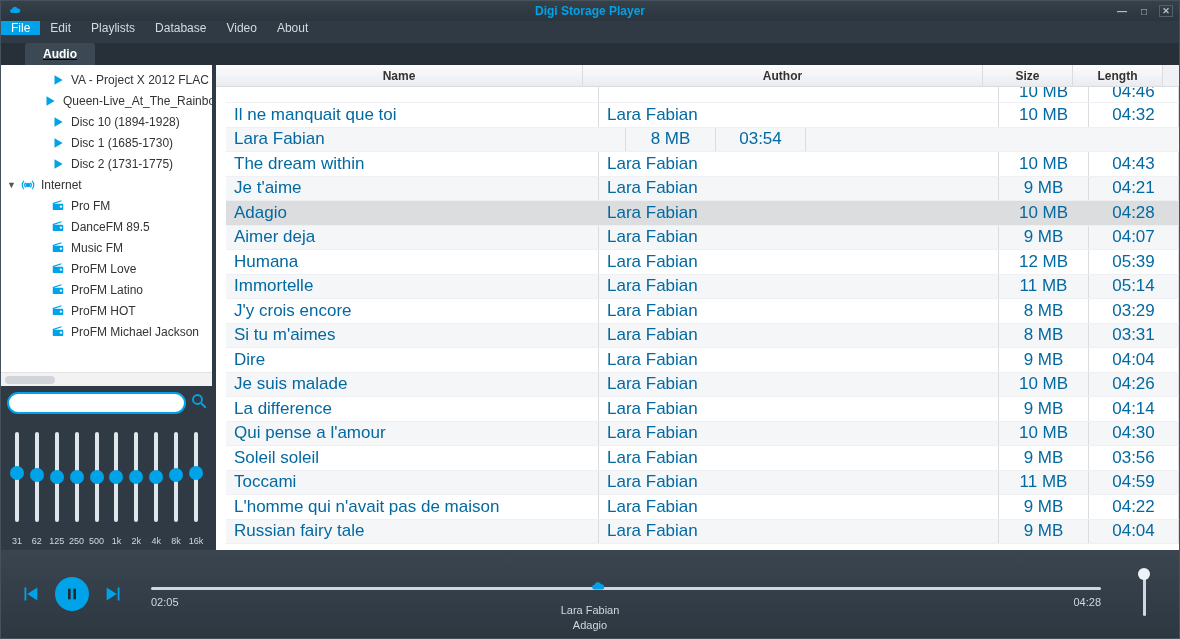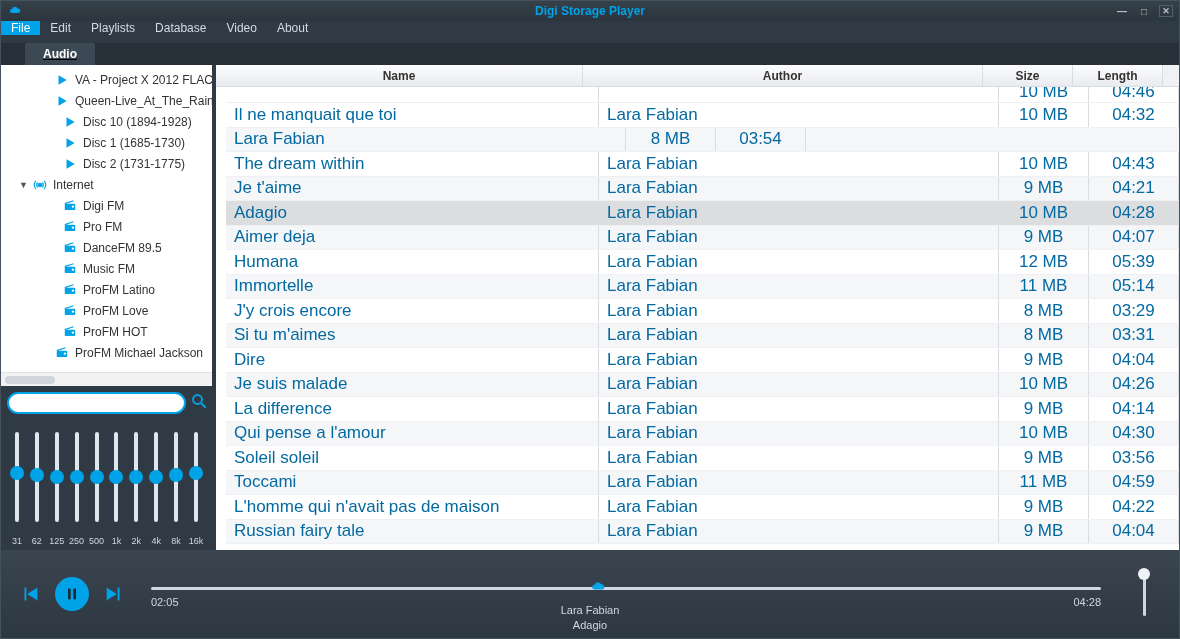--- a/index.html
+++ b/index.html
@@ -30,21 +30,21 @@
   .menubar .mitem{padding:0 10px;display:flex;align-items:center;cursor:pointer;}
   .menubar .mitem.active{background:var(--accent);color:#fff;}
 
   
   .tabstrip{height:22px;background:var(--bg-darker);display:flex;font-size:12px;text-decoration:underline;}
   .tabstrip .tab{padding:0 18px;display:flex;align-items:center;color:#fff;font-weight:600;background:#3c4853;margin-left:24px;border-radius:2px 2px 0 0;}
 
   
   .main{flex:1;display:flex;min-height:0;}
   .sidebar{width:215px;display:flex;flex-direction:column;border-right:4px solid var(--bg-dark);}
-  .tree{flex:1;overflow-y:auto;font-size:12px;color:#333;padding:4px 12px;}
+  .tree{flex:1;overflow-y:auto;font-size:12px;color:#333;padding:4px 0;}
   .tree-row{display:flex;align-items:center;height:21px;padding-left:6px;cursor:pointer;gap:6px;white-space:nowrap;}
   .tree-row.level1{padding-left:36px;}
   .tree-row .exp{width:8px;text-align:center;color:#555;font-size:9px;}
   .ico{width:14px;height:14px;flex-shrink:0;display:flex;align-items:center;justify-content:center;}
   .ico svg{width:14px;height:14px;}
   .tree-hscroll{height:14px;background:#f2f2f2;border-top:1px solid #e2e2e2;display:flex;align-items:center;padding:0 4px;}
   .tree-hscroll .thumb{height:8px;width:50px;background:#d1d5da;border-radius:4px;}
 
   
   .sb-search{height:34px;background:var(--bg-dark);display:flex;align-items:center;padding:0 6px;gap:4px;}
@@ -184,31 +184,20 @@
         </div>
         <div class="tree-row level1">
           <span class="exp"></span>
           <span class="ico">
             <svg viewBox="0 0 24 24" fill="#00a2e8">
               <rect x="3" y="8" width="18" height="11" rx="2"></rect>
               <line x1="3" y1="8" x2="18" y2="3" stroke="#00a2e8" stroke-width="2"></line>
               <circle cx="17" cy="13" r="2" fill="#fff"></circle>
             </svg>
           </span>
-          <span>Digi FM</span>
-        </div>
-        <div class="tree-row level1">
-          <span class="exp"></span>
-          <span class="ico">
-            <svg viewBox="0 0 24 24" fill="#00a2e8">
-              <rect x="3" y="8" width="18" height="11" rx="2"></rect>
-              <line x1="3" y1="8" x2="18" y2="3" stroke="#00a2e8" stroke-width="2"></line>
-              <circle cx="17" cy="13" r="2" fill="#fff"></circle>
-            </svg>
-          </span>
           <span>Pro FM</span>
         </div>
         <div class="tree-row level1">
           <span class="exp"></span>
           <span class="ico">
             <svg viewBox="0 0 24 24" fill="#00a2e8">
               <rect x="3" y="8" width="18" height="11" rx="2"></rect>
               <line x1="3" y1="8" x2="18" y2="3" stroke="#00a2e8" stroke-width="2"></line>
               <circle cx="17" cy="13" r="2" fill="#fff"></circle>
             </svg>
@@ -228,32 +217,32 @@
         </div>
         <div class="tree-row level1">
           <span class="exp"></span>
           <span class="ico">
             <svg viewBox="0 0 24 24" fill="#00a2e8">
               <rect x="3" y="8" width="18" height="11" rx="2"></rect>
               <line x1="3" y1="8" x2="18" y2="3" stroke="#00a2e8" stroke-width="2"></line>
               <circle cx="17" cy="13" r="2" fill="#fff"></circle>
             </svg>
           </span>
+          <span>ProFM Love</span>
+        </div>
+        <div class="tree-row level1">
+          <span class="exp"></span>
+          <span class="ico">
+            <svg viewBox="0 0 24 24" fill="#00a2e8">
+              <rect x="3" y="8" width="18" height="11" rx="2"></rect>
+              <line x1="3" y1="8" x2="18" y2="3" stroke="#00a2e8" stroke-width="2"></line>
+              <circle cx="17" cy="13" r="2" fill="#fff"></circle>
+            </svg>
+          </span>
           <span>ProFM Latino</span>
-        </div>
-        <div class="tree-row level1">
-          <span class="exp"></span>
-          <span class="ico">
-            <svg viewBox="0 0 24 24" fill="#00a2e8">
-              <rect x="3" y="8" width="18" height="11" rx="2"></rect>
-              <line x1="3" y1="8" x2="18" y2="3" stroke="#00a2e8" stroke-width="2"></line>
-              <circle cx="17" cy="13" r="2" fill="#fff"></circle>
-            </svg>
-          </span>
-          <span>ProFM Love</span>
         </div>
         <div class="tree-row level1">
           <span class="exp"></span>
           <span class="ico">
             <svg viewBox="0 0 24 24" fill="#00a2e8">
               <rect x="3" y="8" width="18" height="11" rx="2"></rect>
               <line x1="3" y1="8" x2="18" y2="3" stroke="#00a2e8" stroke-width="2"></line>
               <circle cx="17" cy="13" r="2" fill="#fff"></circle>
             </svg>
           </span>

